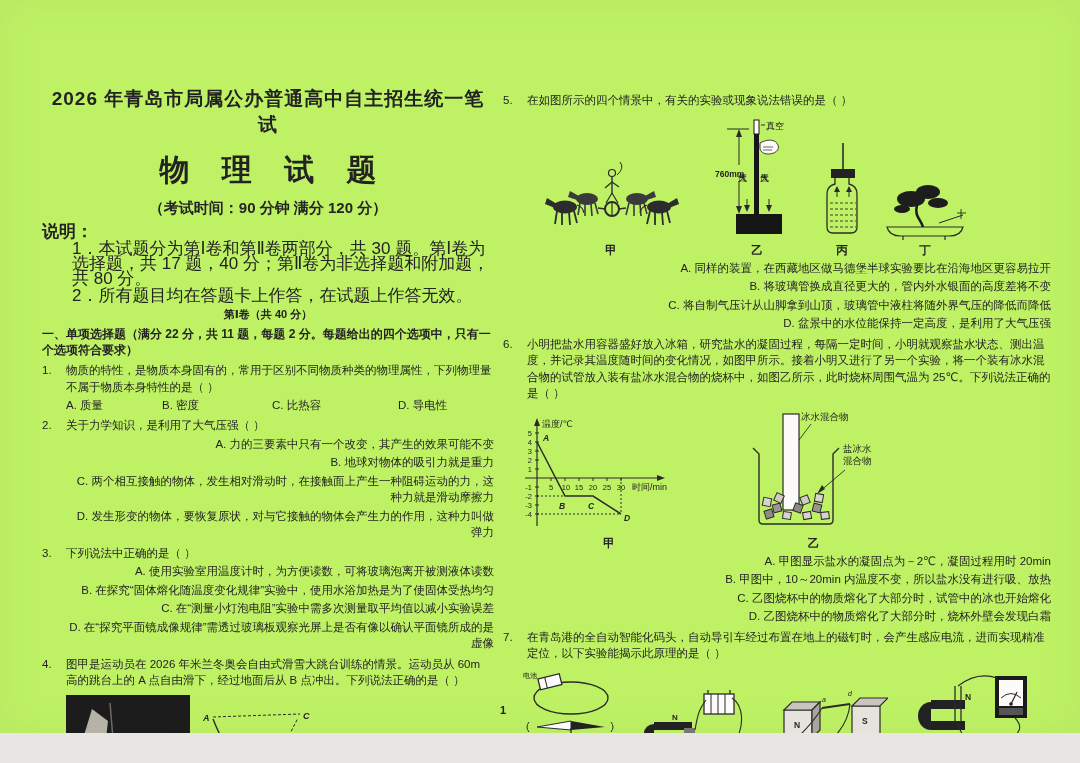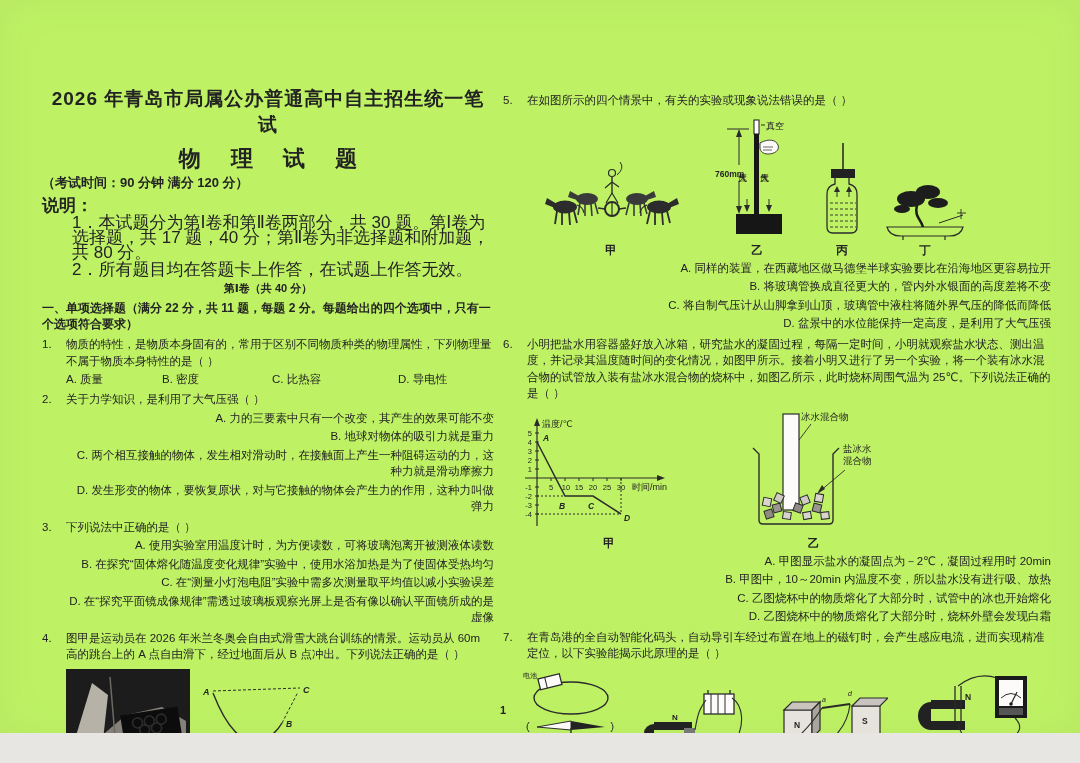--- a/index.html
+++ b/index.html
@@ -3,22 +3,22 @@
 <meta charset="utf-8">
 <style>
   html,body{margin:0;padding:0;}
   body{background:#e8e6e2;font-family:"Liberation Sans","DejaVu Sans",sans-serif;}
   .page{position:relative;width:1080px;height:733px;background:#bef264;color:#232323;overflow:hidden;
         box-shadow:inset 0 0 40px rgba(120,110,95,.08);}
   .col{position:absolute;}
   .col-left{left:42px;top:86px;width:452px;}
   .col-right{left:503px;top:92px;width:548px;}
   .exam-title{font-size:19px;font-weight:bold;text-align:center;letter-spacing:1px;}
-  .subject-title{font-size:22px;font-weight:bold;text-align:center;letter-spacing:12px;margin-top:6px;text-indent:12px;}
-  .exam-info{font-size:13px;font-weight:bold;}
+  .subject-title{font-size:30px;font-weight:bold;text-align:center;letter-spacing:12px;margin-top:12px;text-indent:12px;}
+  .exam-info{font-size:15px;font-weight:bold;text-align:center;margin-top:8px;}
   .notes{font-size:17px;line-height:15px;margin-top:6px;}
   .notes-label{font-weight:bold;}
   .note{margin-left:30px;margin-top:2px;}
   .part-title{font-size:11px;font-weight:bold;text-align:center;margin-top:4px;}
   .sec-title{font-size:12px;font-weight:bold;line-height:16px;margin-top:4px;}
   .q{display:flex;margin-top:4px;font-size:11.5px;line-height:16.5px;}
   .qnum{flex:none;width:24px;}
   .qtext{flex:1;}
   .opts{margin-left:24px;font-size:11.5px;line-height:16.5px;}
   .opt{margin-top:2px;text-align:right;}

